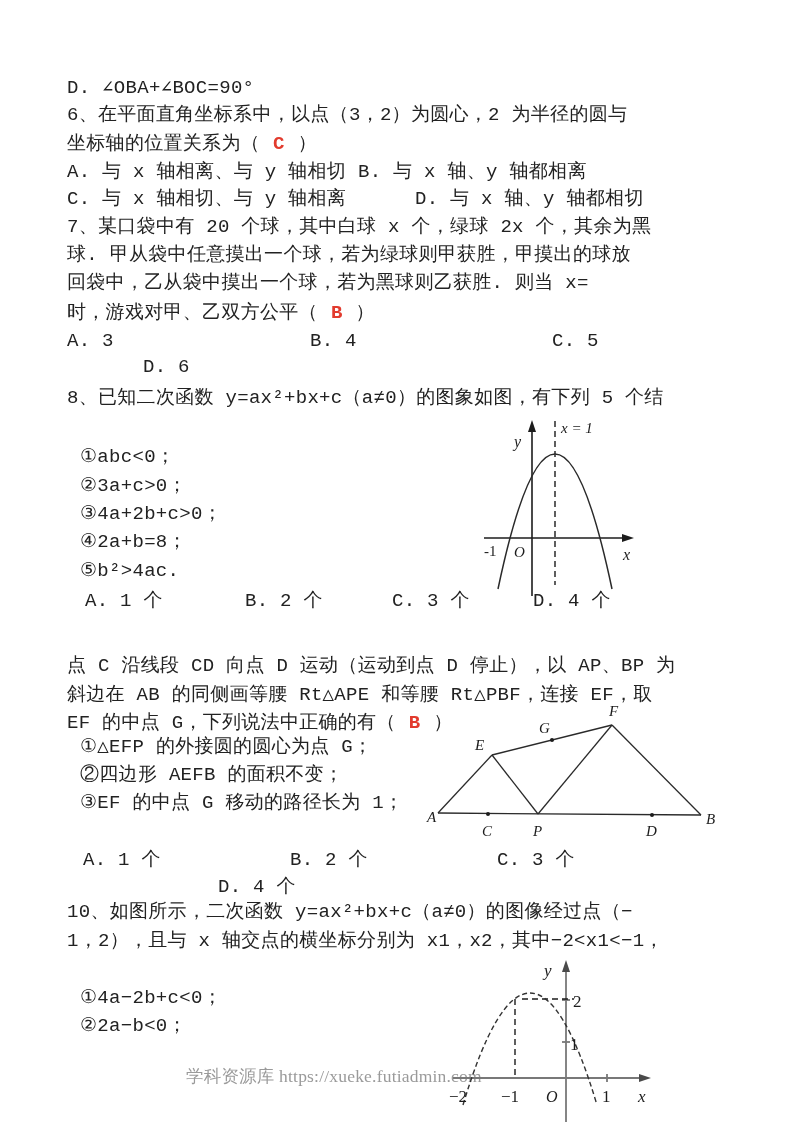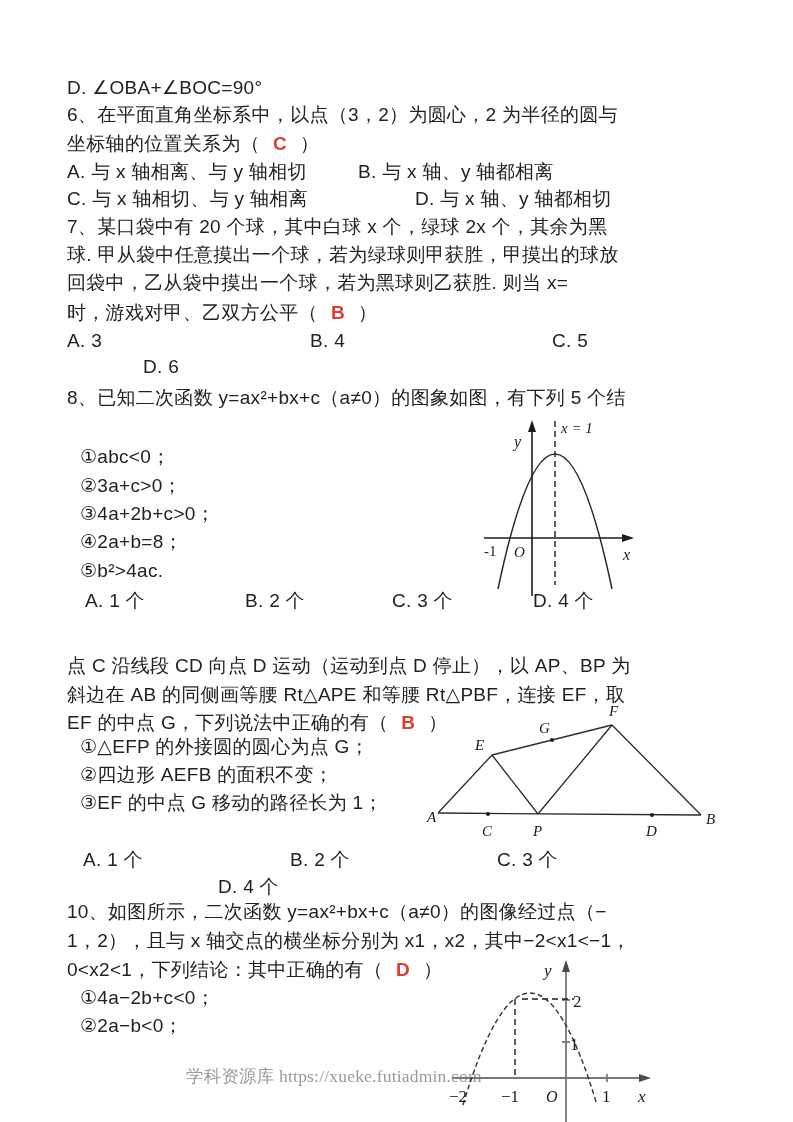--- a/index.html
+++ b/index.html
@@ -1,18 +1,18 @@
 <!DOCTYPE html>
 <html><head>
 <meta charset="utf-8">
 <style>
   html,body{margin:0;padding:0;background:#fff;}
   .page{position:relative;width:793px;height:1122px;background:#ffffff;overflow:hidden;
         font-family:"Liberation Sans","DejaVu Sans",sans-serif;color:#222;}
-  .ln{position:absolute;left:67px;font-size:19px;line-height:22px;white-space:pre;letter-spacing:0.3px;}
+  .ln{position:absolute;left:67px;font-size:19px;line-height:22px;white-space:pre;letter-spacing:0.3px;font-family:Liberation Mono, monospace;}
   .item{left:80px;}
   .ans{color:#e23b2e;font-weight:700;margin:0 13px;font-size:19px;}
   .wm{position:absolute;color:#9a9a9a;font-size:17.5px;letter-spacing:0.2px;white-space:pre;font-family:Liberation Serif, serif;}
   .fig{position:absolute;}
   .fig text{font-family:"Liberation Serif","DejaVu Serif",serif;fill:#1c1c1c;}
   .it{font-style:italic;}
   .axis{stroke:#1c1c1c;stroke-width:1.6;fill:none;}
   .axis-grey{stroke:#787878;stroke-width:1.8;fill:none;}
   .curve{stroke:#2a2a2a;stroke-width:1.5;fill:none;}
   .curve-dash{stroke:#333;stroke-width:1.4;fill:none;stroke-dasharray:5 3;}
@@ -94,21 +94,20 @@
     <text class="it" x="57" y="136" font-size="15">C</text>
     <text class="it" x="108" y="136" font-size="15">P</text>
     <text class="it" x="221" y="136" font-size="15">D</text>
     <text class="it" x="50" y="50" font-size="15">E</text>
     <text class="it" x="184" y="16" font-size="15">F</text>
     <text class="it" x="114" y="33" font-size="15">G</text>
   </svg>
 
   <div class="ln" style="top:901px">10、如图所示，二次函数 y=ax²+bx+c（a≠0）的图像经过点（−</div>
   <div class="ln" style="top:930px">1，2），且与 x 轴交点的横坐标分别为 x1，x2，其中−2&lt;x1&lt;−1，</div>
-  <div class="ln" style="top:959px"><span>0&lt;x2&lt;1，下列结论：其中正确的有（</span><span class="ans">D</span><span>）</span></div>
   <div class="ln item" style="top:987px">①4a−2b+c&lt;0；</div>
   <div class="ln item" style="top:1015px">②2a−b&lt;0；</div>
 
   <div class="wm" style="left:186px;top:1064px">学科资源库 https://xueke.futiadmin.com</div>
 
   <svg class="fig" style="left:443px;top:955px" width="240" height="167" viewBox="0 0 240 167">
     <line class="axis-grey" x1="123" y1="14" x2="123" y2="167"></line>
     <polygon points="123,5 119,17 127,17" fill="#4a4a4a"></polygon>
     <line class="axis-grey" x1="10" y1="123" x2="199" y2="123"></line>
     <polygon points="208,123 196,119 196,127" fill="#4a4a4a"></polygon>

